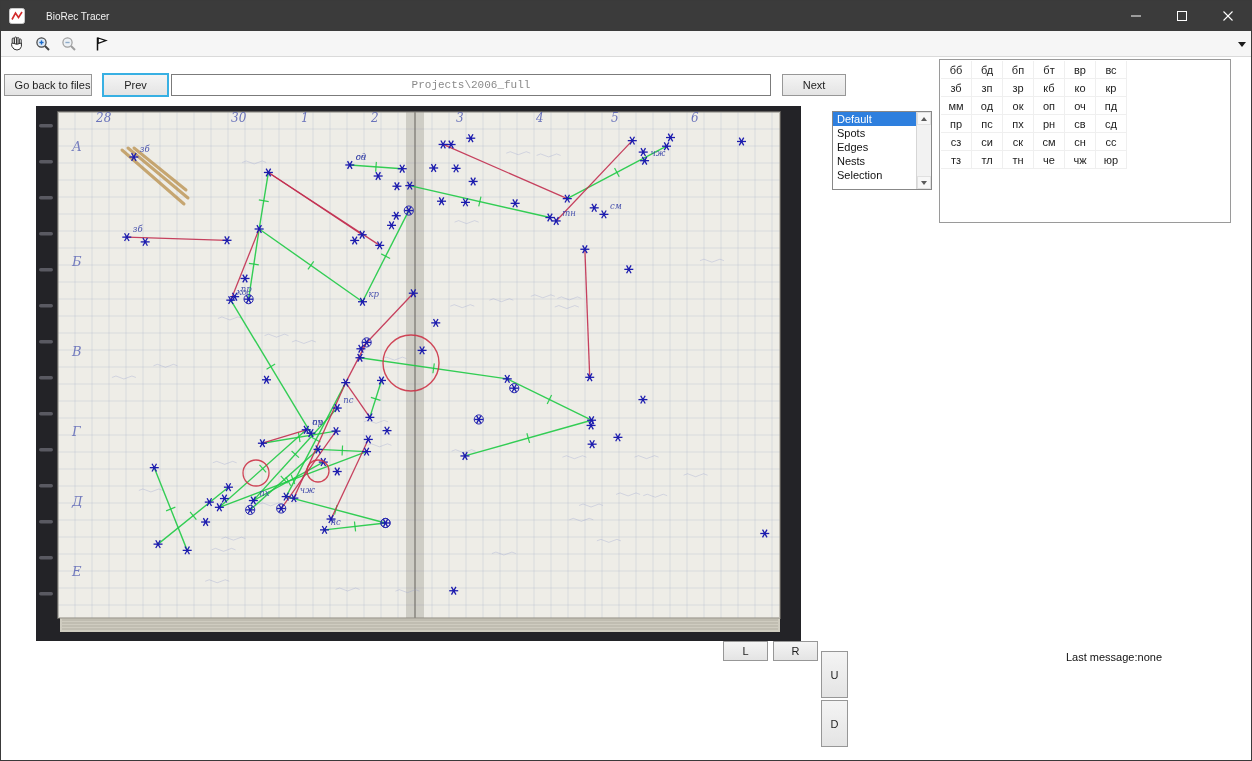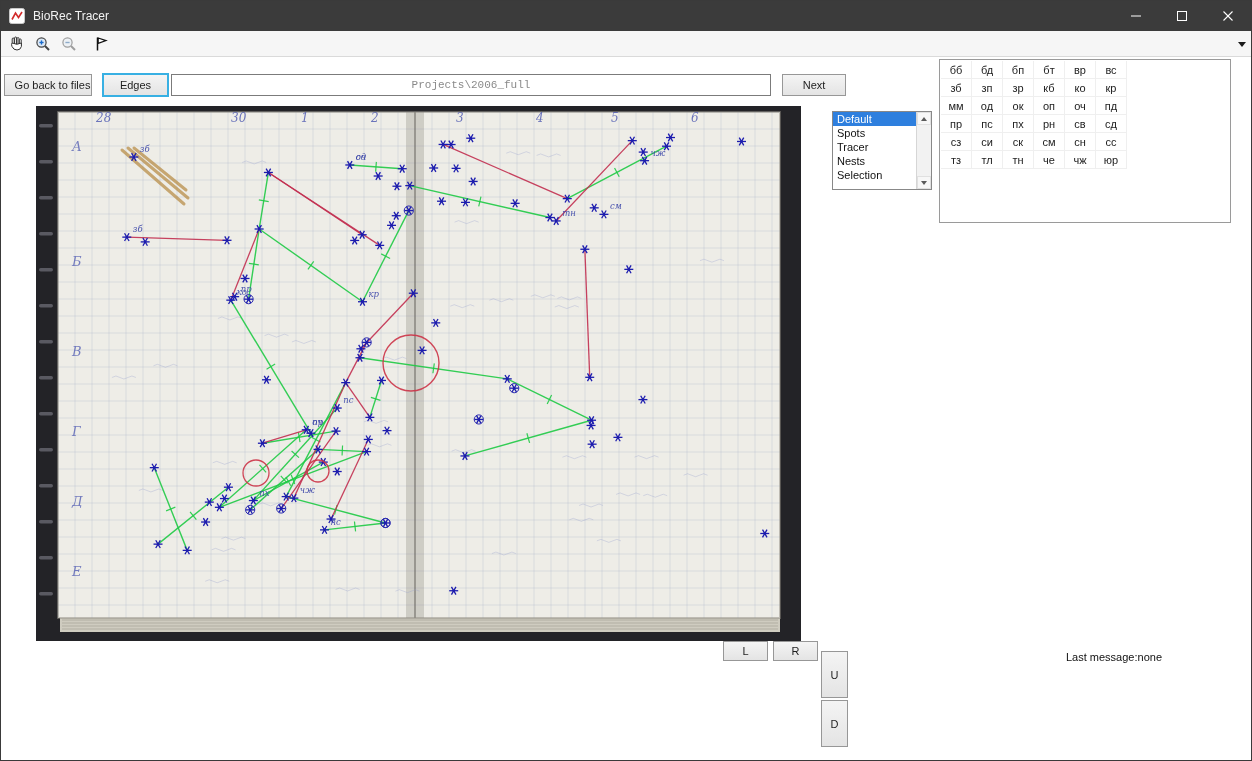--- a/index.html
+++ b/index.html
@@ -10,21 +10,21 @@
     position:relative; width:1252px; height:761px;
     background:#ffffff; border:1px solid #3a3a3a; overflow:hidden;
   }
 
   
   .titlebar {
     position:absolute; top:0; left:0; right:0; height:30px;
     background:#3b3b3b; display:flex; align-items:center; color:#fff;
   }
   .app-icon { margin-left:8px; width:16px; height:16px; display:flex; }
-  .title { margin-left:8px; font-size:12px; color:#f2f2f2; }
+  .title { margin-left:21px; font-size:10px; color:#f2f2f2; }
   .win-controls { margin-left:auto; display:flex; height:100%; }
   .win-btn { width:46px; height:100%; display:flex; align-items:center; justify-content:center; cursor:default; }
 
   
   .toolbar {
     position:absolute; top:30px; left:0; right:0; height:26px;
     background:#f6f6f6; border-bottom:1px solid #dadada;
     display:flex; align-items:center; padding-left:4px; gap:3px;
   }
   .tool-btn { width:23px; height:22px; display:flex; align-items:center; justify-content:center; border:1px solid transparent; }
@@ -157,21 +157,21 @@
     <span class="tool-btn flag">
       <svg width="16" height="18">
         <line x1="4.5" y1="2.5" x2="4.5" y2="15.5" stroke="#111" stroke-width="1.5"></line>
         <polygon points="5.2,3 13,5.6 5.2,8.4" fill="#ffffff" stroke="#111" stroke-width="1.2"></polygon>
       </svg>
     </span>
     <span class="overflow-arrow"></span>
   </div>
 
   <button class="btn" id="back-btn">Go back to files</button>
-  <button class="btn" id="prev-btn">Edges</button>
+  <button class="btn" id="prev-btn">Prev</button>
   <input id="path-field" readonly="" value="Projects\2006_full" style="">
   <button class="btn" id="next-btn">Next</button>
 
   <div id="notebook-wrap">
     <svg id="notebook" width="765" height="535" viewBox="0 0 765 535">
         <rect x="0" y="0" width="765" height="535" fill="#232327"></rect>
         <rect x="3" y="18" width="14" height="3.5" rx="1.7" fill="#5a5a62"></rect>
         <rect x="3" y="54" width="14" height="3.5" rx="1.7" fill="#5a5a62"></rect>
         <rect x="3" y="90" width="14" height="3.5" rx="1.7" fill="#5a5a62"></rect>
         <rect x="3" y="126" width="14" height="3.5" rx="1.7" fill="#5a5a62"></rect>
@@ -780,21 +780,21 @@
         <circle cx="375" cy="257" r="28" fill="none" stroke="#cc3347" stroke-width="1.4" opacity="0.9"></circle>
         <circle cx="220" cy="367" r="13" fill="none" stroke="#cc3347" stroke-width="1.3" opacity="0.9"></circle>
         <circle cx="282" cy="365" r="11" fill="none" stroke="#cc3347" stroke-width="1.3" opacity="0.9"></circle>
       </svg>
   </div>
 
   <div class="listbox">
     <div class="lb-items">
         <div class="lb-item selected">Default</div>
         <div class="lb-item">Spots</div>
-        <div class="lb-item">Tracer</div>
+        <div class="lb-item">Edges</div>
         <div class="lb-item">Nests</div>
         <div class="lb-item">Selection</div>
       </div>
     <div class="lb-scroll">
       <span class="lb-arrow">
           <span class="tri-up"></span>
         </span>
       <span class="lb-arrow">
           <span class="tri-down"></span>
         </span>

